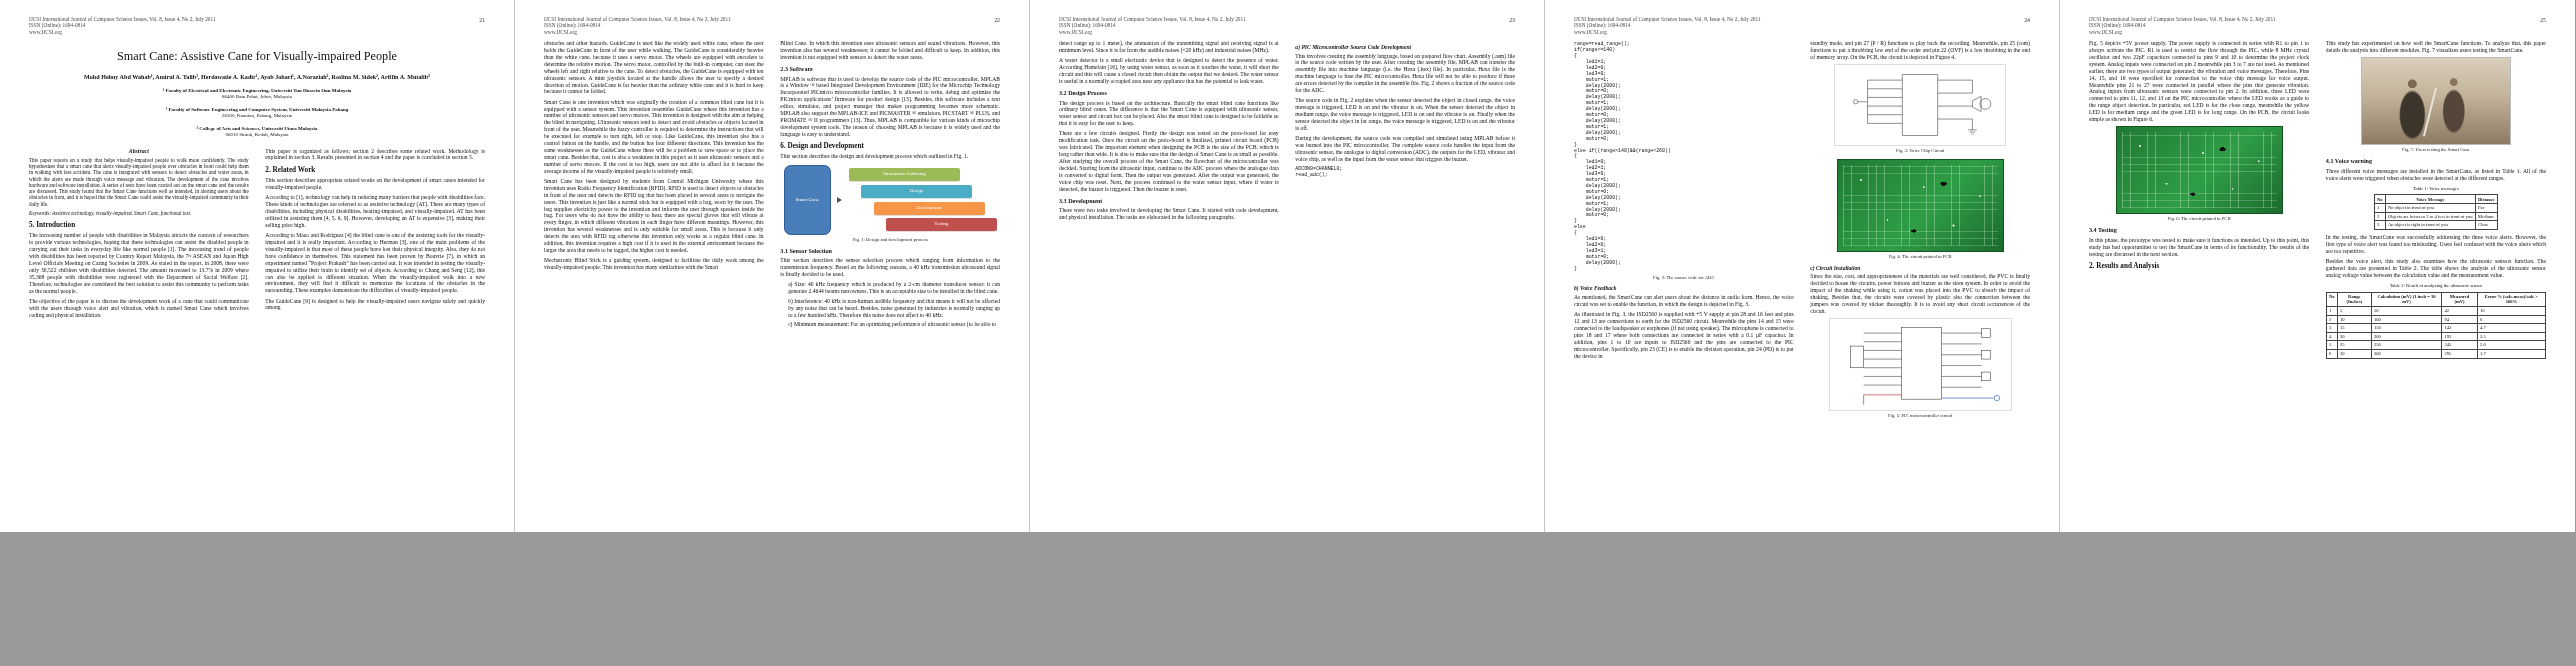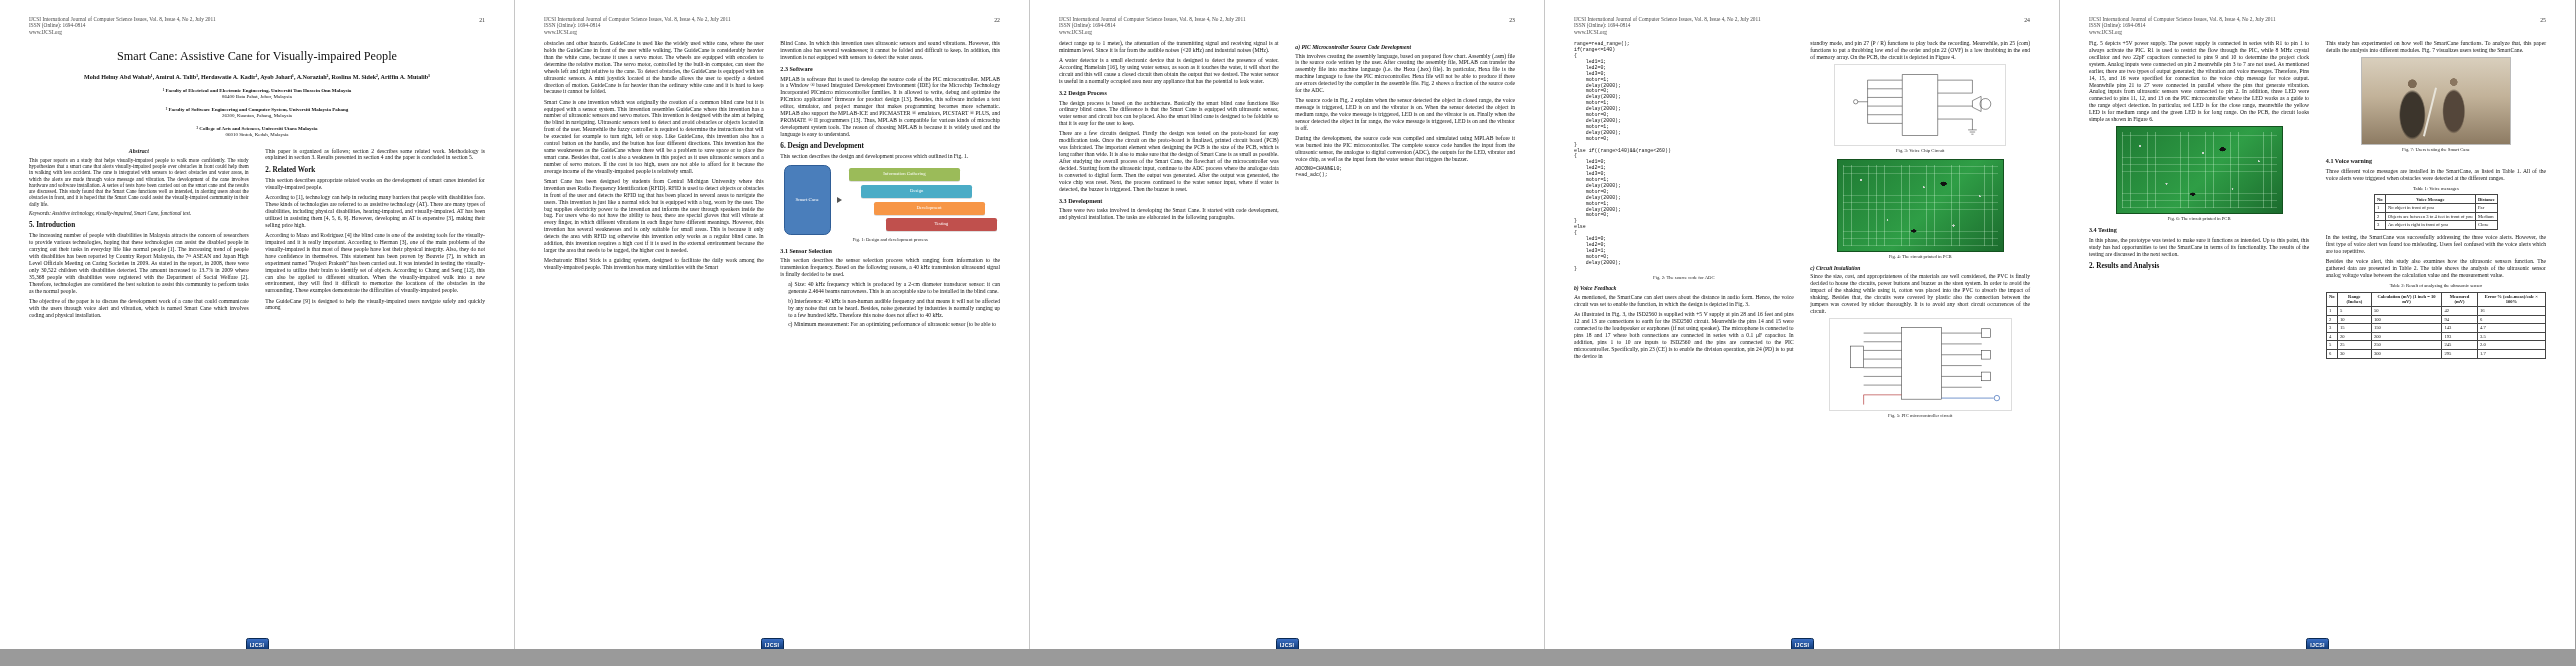--- a/index.html
+++ b/index.html
@@ -1,17 +1,17 @@
 <!DOCTYPE html>
 <html style="font-size:9px"><head>
 <meta charset="utf-8">
 <style>
   * { box-sizing: border-box; }
   html,body { margin:0; padding:0; background:#9a9a9a; }
-  .sheet { display:flex; width:2576px; height:649px; }
+  .sheet { display:flex; width:2576px; height:532px; }
   .page { width:515px; height:667px; background:#ffffff; border-right:0.6px solid #c6c6c6; padding:15.6px 29px 32px; position:relative; overflow:hidden; font-family:"Liberation Serif", serif; color:#111; }
   .page:last-child { border-right:none; }
 
   .hdr { display:flex; justify-content:space-between; align-items:flex-start; font-size:5.3px; line-height:6.7px; color:#4a4a4a; margin-bottom:4.4px; }
   .hdr .lines span { display:block; }
   .pagenum { font-size:5.8px; color:#333; padding-top:1.1px; }
 
   .titleblock { text-align:center; margin:13.3px 14.5px 9px; }
   .title { font-size:12.2px; line-height:15px; }
   .authors { font-size:6.1px; font-weight:bold; margin-top:10px; line-height:7.8px; padding:0 33px; }

